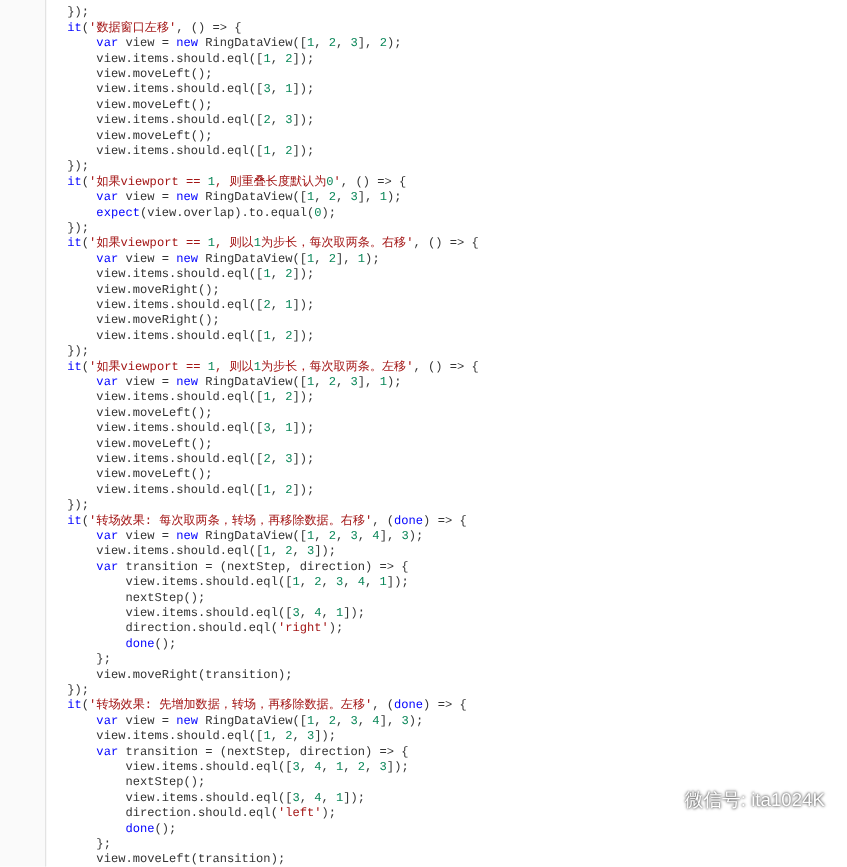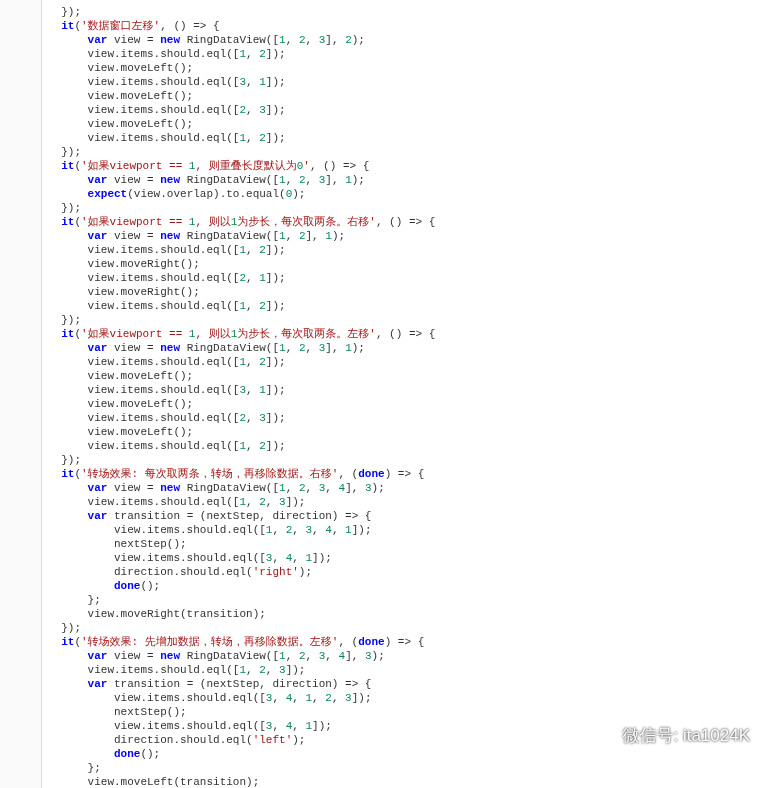--- a/index.html
+++ b/index.html
@@ -25,27 +25,27 @@
     }
     .code {
       flex: 1;
       padding: 5px 0 5px 6px;
       white-space: pre;
       color: #333;
       overflow: hidden;
     }
     .s { color: #a31515; }   
     .n { color: #098658; }   
-    .k { color: #0000ff; font-weight: bold; }      
+    .k { color: #0000ff; }      
     .watermark {
       position: absolute;
       right: 20px;
       bottom: 45px;
       display: flex;
-      align-items: flex-end;
+      align-items: flex-start;
       color: #ffffff;
       text-shadow: 0 0 3px rgba(0,0,0,0.8), 0 0 2px rgba(0,0,0,0.9);
       font-family: Arial, sans-serif;
       font-size: 17px;
       opacity: 0.75;
       gap: 7px;
     }
     .wx-icon {
       width: 22px;
       height: 22px;

